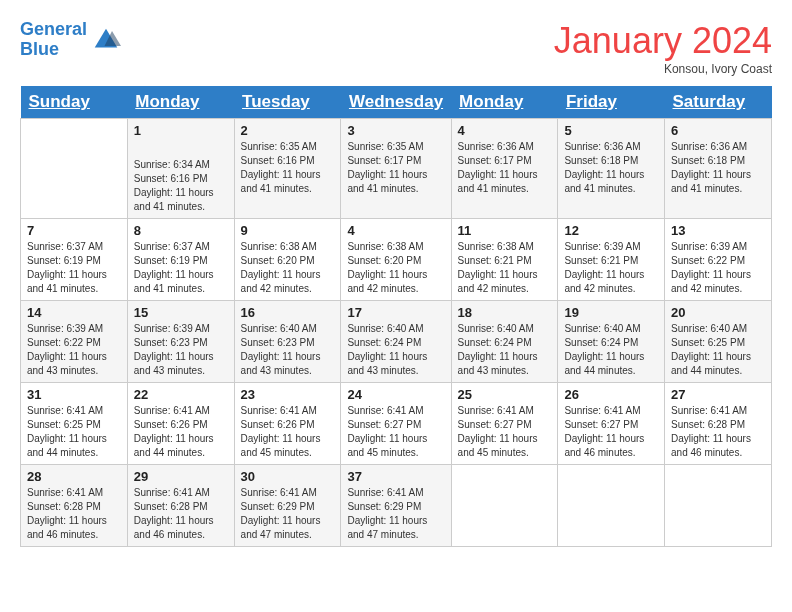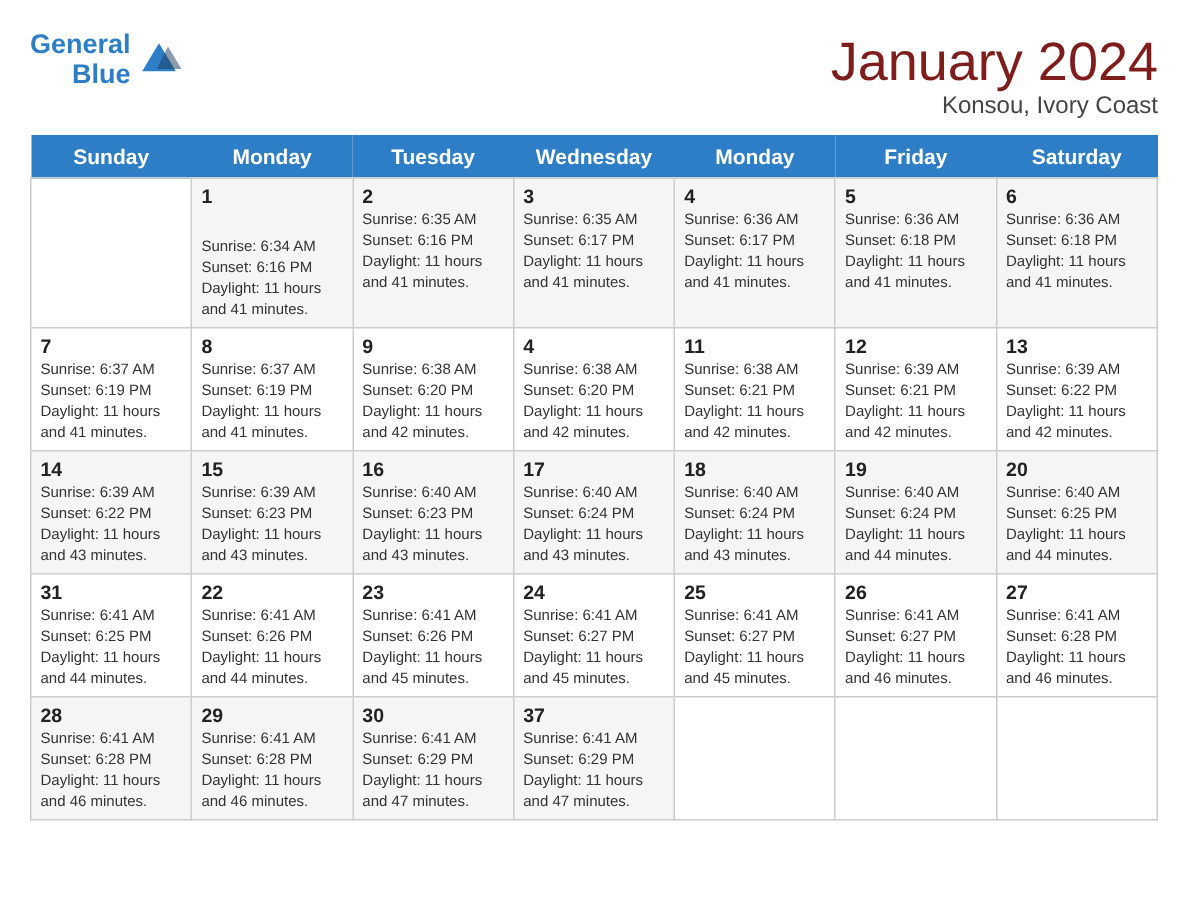--- a/index.html
+++ b/index.html
@@ -12,21 +12,20 @@
     }
     .header {
       display: flex;
       justify-content: space-between;
       align-items: flex-start;
       margin-bottom: 10px;
     }
     .logo {
       display: flex;
       align-items: center;
-      text-align: right;
     }
     .logo-text {
       font-size: 18px;
       font-weight: bold;
       color: #1a3a5c;
       line-height: 1.1;
     }
     .logo-text span {
       color: #2e7ec7;
     }
@@ -34,38 +33,39 @@
       width: 30px;
       height: 30px;
       margin-left: 4px;
     }
     .title-block {
       text-align: right;
     }
     .month-title {
       font-size: 36px;
       font-weight: normal;
-      color: #7f1d1d;
+      color: #ef4444;
     }
     .location {
-      font-size: 16px;
+      font-size: 12px;
       color: #444;
     }
     table {
       width: 100%;
       border-collapse: collapse;
       font-size: 11px;
     }
     thead tr th {
       background-color: #2e7ec7;
       color: #fff;
-      text-align: center;
+      text-align: left;
       padding: 6px 8px;
-      font-size: 14px;
+      font-size: 17px;
       font-weight: bold;
+      text-decoration: underline;
     }
     tbody tr td {
       border: 1px solid #ccc;
       padding: 4px 6px;
       vertical-align: top;
       width: 14.28%;
       height: 80px;
     }
     .day-number {
       font-size: 13px;

